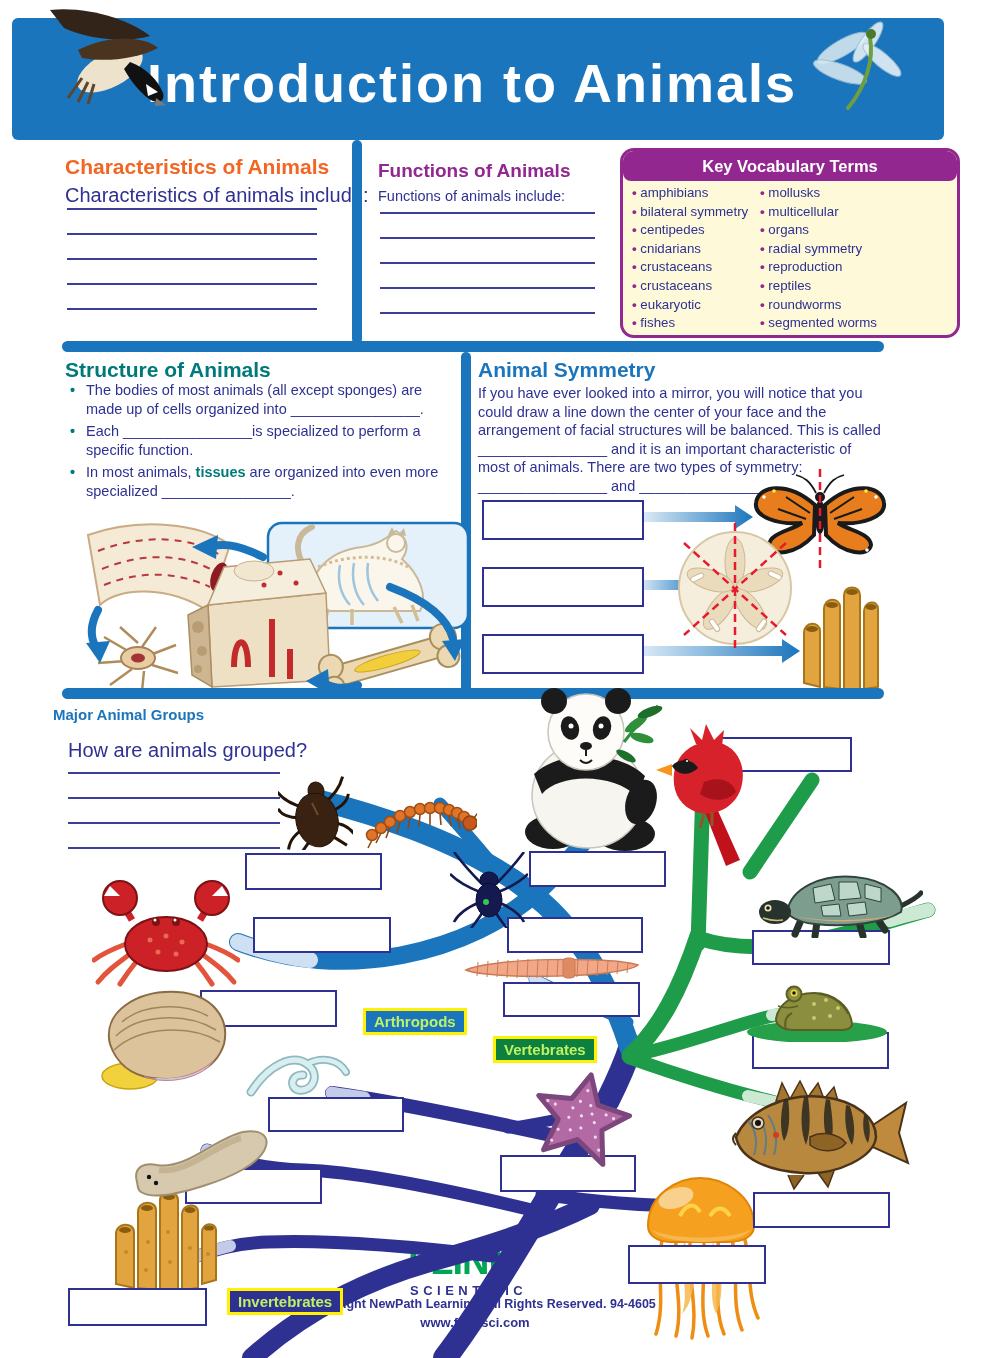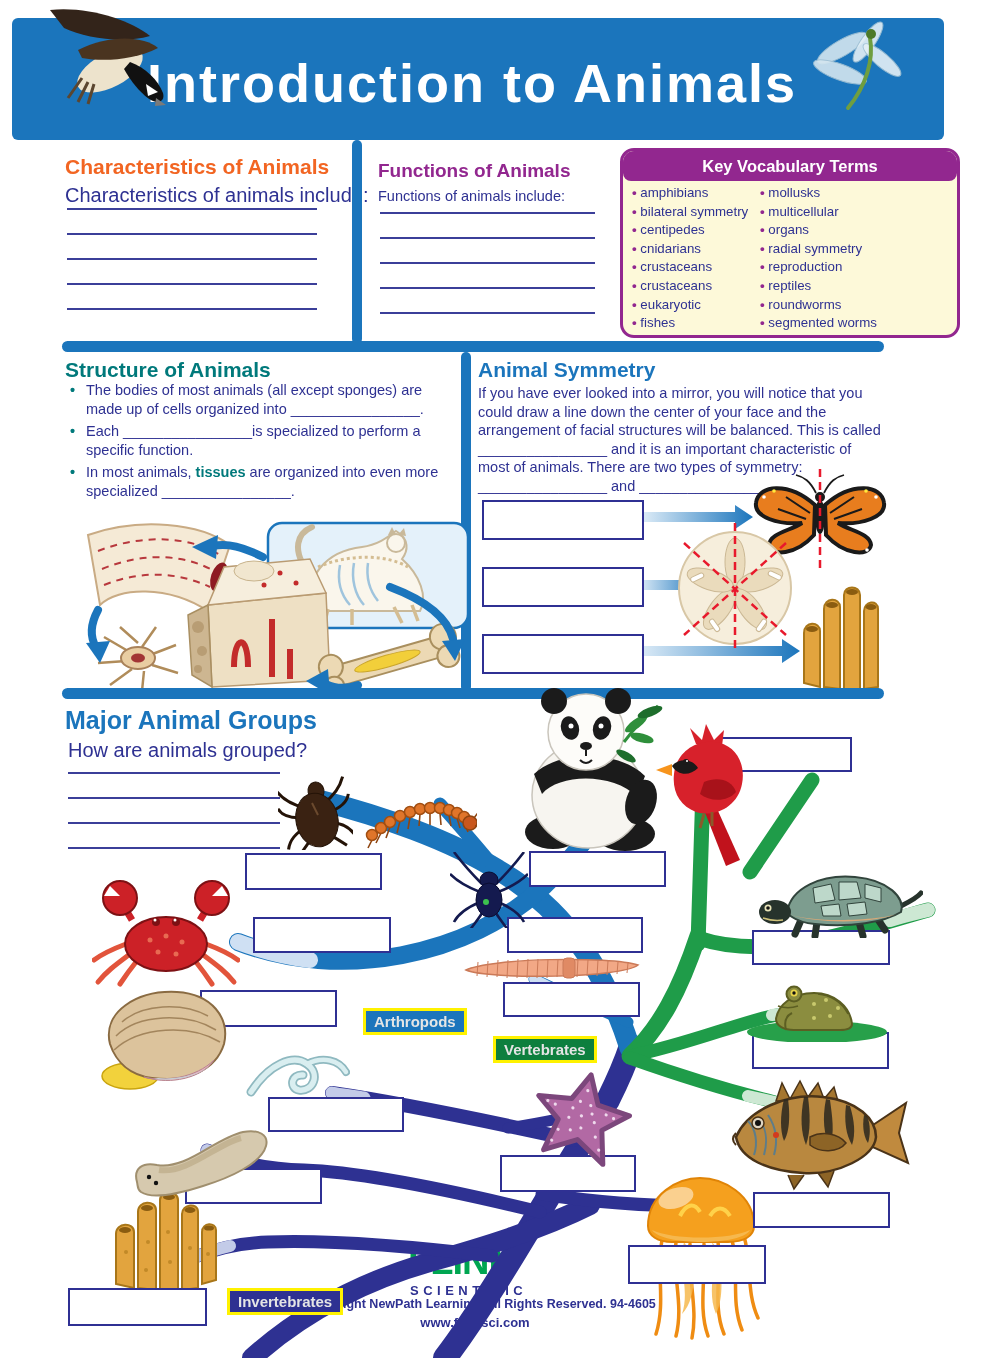--- a/index.html
+++ b/index.html
@@ -24,21 +24,21 @@
   .vlist{position:absolute;list-style:none;margin:0;padding:0;font-size:13.3px;line-height:18.6px;color:#2e3192;}
   .vlist li::before{content:"• ";color:#92278f;font-weight:bold;}
   
   #sbullets{left:70px;top:381px;width:378px;margin:0;padding:0;list-style:none;font-size:14.5px;line-height:19px;}
   #sbullets li{margin-bottom:3px;padding-left:16px;position:relative;}
   #sbullets li::before{content:"•";color:#00797b;position:absolute;left:0;font-weight:bold;}
   .teal-b{color:#00797b;font-weight:bold;}
   
   .abox{position:absolute;background:#fff;border:2px solid #2f3093;z-index:3;}
   
-  .treelabel{position:absolute;z-index:5;color:#e5e5e5;font-weight:bold;font-size:15px;text-align:center;
+  .treelabel{position:absolute;z-index:5;color:#bef264;font-weight:bold;font-size:15px;text-align:center;
              border:3px solid #fff200;padding:2px 8px;}
   
   .an{position:absolute;z-index:4;}
   .an-low{position:absolute;z-index:2;}
   
   #flinn{left:408px;top:1240px;width:110px;color:#00a651;font-size:38px;font-weight:bold;letter-spacing:-1px;}
   #flinn-sub{left:410px;top:1283px;width:130px;color:#2e3192;font-size:13px;font-weight:bold;letter-spacing:4.5px;}
   #copyright{left:250px;top:1297px;width:450px;text-align:center;color:#2e3192;font-size:12.5px;font-weight:bold;}
   #website{left:330px;top:1315px;width:290px;text-align:center;color:#2e3192;font-size:13px;font-weight:bold;}
 </style>
@@ -252,21 +252,21 @@
         <ellipse cx="12" cy="42" rx="6" ry="3" fill="#8a5c10"></ellipse>
           <ellipse cx="32" cy="18" rx="6" ry="3" fill="#8a5c10"></ellipse>
           <ellipse cx="52" cy="5" rx="6" ry="3" fill="#8a5c10"></ellipse>
           <ellipse cx="71" cy="20" rx="5.5" ry="3" fill="#8a5c10"></ellipse>
       </g>
     </svg>
   </div>
 
   <div class="hbar" style="left:62px;top:688px;width:822px;height:11px;z-index:1"></div>
 
-  <div class="abs h-blue" style="left:65px;top:706px;font-size:25px;z-index:2">Major Animal Groups</div>
+  <div class="abs h-blue" style="left:53px;top:706px;font-size:15px;z-index:2">Major Animal Groups</div>
   <div class="abs body-text" style="left:68px;top:739px;z-index:2">How are animals grouped?</div>
   <div class="bl" style="left:68px;top:772px;width:212px;z-index:2"></div>
   <div class="bl" style="left:68px;top:797px;width:212px;z-index:2"></div>
   <div class="bl" style="left:68px;top:822px;width:212px;z-index:2"></div>
   <div class="bl" style="left:68px;top:847px;width:212px;z-index:2"></div>
 
   <div class="abs" style="left:0;top:660px;width:984px;height:698px;z-index:1">
     <svg width="984" height="698" viewBox="0 0 984 698">
       <g fill="none" stroke-linecap="round">
 

